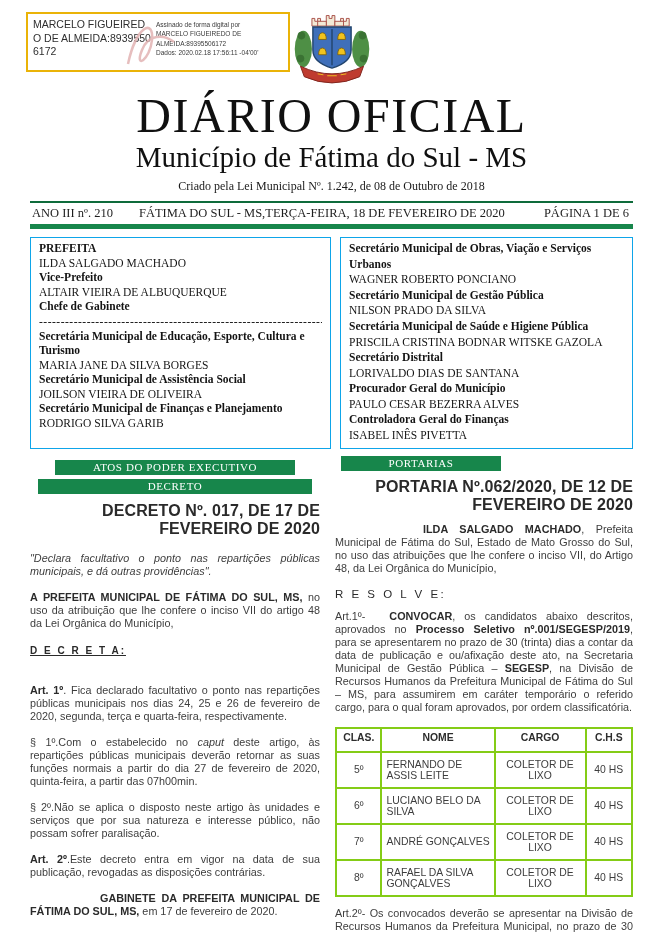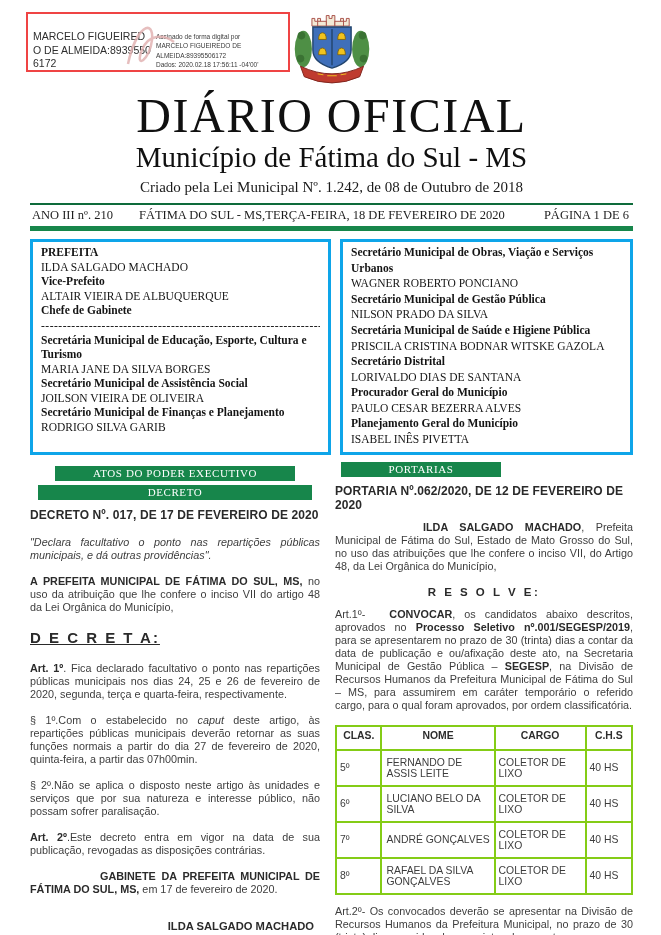--- a/index.html
+++ b/index.html
@@ -8,47 +8,47 @@
     width:661px; height:935px; overflow:hidden;
     font-family:"Liberation Sans", sans-serif;
     color:#3d3d3d;
   }
   .page { position:relative; width:661px; height:935px; padding:8px 28px 0 30px; background:#fff; }
 
   
   .topbar { position:relative; height:84px; }
   .sig-box {
     position:absolute; left:-4px; top:4px; width:264px; height:60px;
-    border:2px solid #ef4444; display:flex; padding:16px 5px; background:transparent;
+    border:2px solid #eab308; display:flex; padding:4px 5px; background:transparent;
   }
   .sig-scribble { position:absolute; left:92px; top:-2px; pointer-events:none; }
   .sig-name { width:118px; font-size:10.5px; line-height:1.3; color:#2e2e2e; word-break:break-all; }
   .sig-details { flex:1; font-size:6.5px; line-height:1.45; color:#3a3a3a; padding-left:5px; padding-top:2px; }
   .coat { position:absolute; left:50%; transform:translateX(-50%); top:0; }
 
   
   .masthead { text-align:center; font-family:"Liberation Serif", serif; color:#101010; }
   .mast-title { font-size:48px; line-height:1.02; letter-spacing:1.5px; font-weight:normal; }
   .mast-sub { font-size:29px; margin-top:0; }
-  .mast-law { font-size:15px; margin-top:5px; color:#1a1a1a; }
+  .mast-law { font-size:12px; margin-top:5px; color:#1a1a1a; }
 
   
   .dateline {
     margin-top:7px; display:flex; align-items:center;
     border-top:2px solid #0e6b3b; border-bottom:5px solid #17864b;
     font-family:"Liberation Serif", serif; font-size:12.5px; color:#1d1d1d;
     padding:3px 4px 3px 2px;
   }
   .dateline .dl-date { margin-left:26px; }
   .dateline .dl-page { margin-left:auto; }
 
   
   .officials { display:flex; gap:9px; margin-top:8px; align-items:stretch; }
   .off-box {
-    border:3px solid #0ea5e9; padding:3px 8px 4px;
+    border:1px solid #0ea5e9; padding:3px 8px 4px;
     font-family:"Liberation Serif", serif; font-size:11.5px; line-height:14.6px; color:#141414;
   }
   .off-left { width:301px; }
   .off-right { flex:1; line-height:15.6px; }
   .off-title { font-weight:bold; }
   .off-dash { white-space:nowrap; overflow:hidden; letter-spacing:0.5px; }
 
   
   .banner {
     background:#17864b; color:#ffffff; text-align:center;
@@ -58,50 +58,50 @@
   .banner-atos { width:240px; margin:6px auto 4px; }
   .banner-decreto { width:274px; margin:0 auto 8px; }
   .banner-portarias { width:160px; margin:2px 0 7px 6px; }
 
   
   .columns { display:flex; gap:15px; margin-top:5px; }
   .col-left { width:290px; }
   .col-right { flex:1; }
 
   .doc-heading {
-    font-weight:bold; font-size:12px; text-align:left; color:#2a2a2a;
+    font-weight:bold; font-size:16px; text-align:right; color:#2a2a2a;
     margin:6px 0 14px; letter-spacing:0.1px;
   }
   .col-right .doc-heading { margin:0 0 9px; }
 
   p.body { font-size:10.8px; line-height:13px; text-align:justify; margin:0 0 13px; color:#3d3d3d; }
   .b { font-weight:bold; color:#2b2b2b; }
   .it { font-style:italic; }
   .ementa { font-style:italic; margin-bottom:15px; }
   .decreta {
     font-weight:bold; text-decoration:underline; letter-spacing:2px;
-    font-size:15px; color:#2a2a2a; margin:15px 0 16px;
+    font-size:10px; color:#2a2a2a; margin:15px 0 28px;
   }
   .resolve {
-    font-weight:bold; text-align:center; letter-spacing:2.5px;
+    font-weight:normal; letter-spacing:2.5px;
     font-size:11.5px; color:#2a2a2a; margin:2px 0 10px;
   }
   .indent-gab { text-indent:70px; margin-top:8px; }
   .indent-pre { text-indent:88px; }
   .gap-l { margin-left:24px; }
 
   .sig-block { text-align:right; margin-top:24px; padding-right:6px; }
   .sig-block .sb-name { font-weight:bold; font-size:11.2px; color:#2b2b2b; }
   .sig-block .sb-role { font-size:10.8px; margin-top:1px; }
 
   
   table.conv { width:100%; border-collapse:collapse; margin:2px 0 10px; font-size:10.4px; color:#3d3d3d; }
   table.conv th, table.conv td { border:2px solid #84cc16; vertical-align:middle; }
   table.conv th { font-weight:bold; text-align:center; padding:3px 2px 8px; color:#2d2d2d; }
-  table.conv td { padding:6px 3px; }
+  table.conv td { padding:6px 3px; text-align:center; }
   table.conv td.nome { text-align:left; padding-left:4px; }
   .w-clas { width:45px; } .w-nome { width:112px; } .w-cargo { width:90px; } .w-chs { width:46px; }
 </style>
 </head>
 <body>
 
 <div class="page">
 
   <div class="topbar">
     <div class="sig-box">
@@ -186,21 +186,21 @@
       <div class="off-title">Secretário Municipal de Obras, Viação e Serviços Urbanos</div>
       <div class="off-name">WAGNER ROBERTO PONCIANO</div>
       <div class="off-title">Secretário Municipal de Gestão Pública</div>
       <div class="off-name">NILSON PRADO DA SILVA</div>
       <div class="off-title">Secretária Municipal de Saúde e Higiene Pública</div>
       <div class="off-name">PRISCILA CRISTINA BODNAR WITSKE GAZOLA</div>
       <div class="off-title">Secretário Distrital</div>
       <div class="off-name">LORIVALDO DIAS DE SANTANA</div>
       <div class="off-title">Procurador Geral do Município</div>
       <div class="off-name">PAULO CESAR BEZERRA ALVES</div>
-      <div class="off-title">Planejamento Geral do Município</div>
+      <div class="off-title">Controladora Geral do Finanças</div>
       <div class="off-name">ISABEL INÊS PIVETTA</div>
     </div>
   </div>
 
   <div class="columns">
 
     <div class="col-left">
       <div class="banner banner-atos">ATOS DO PODER EXECUTIVO</div>
       <div class="banner banner-decreto">DECRETO</div>
 

